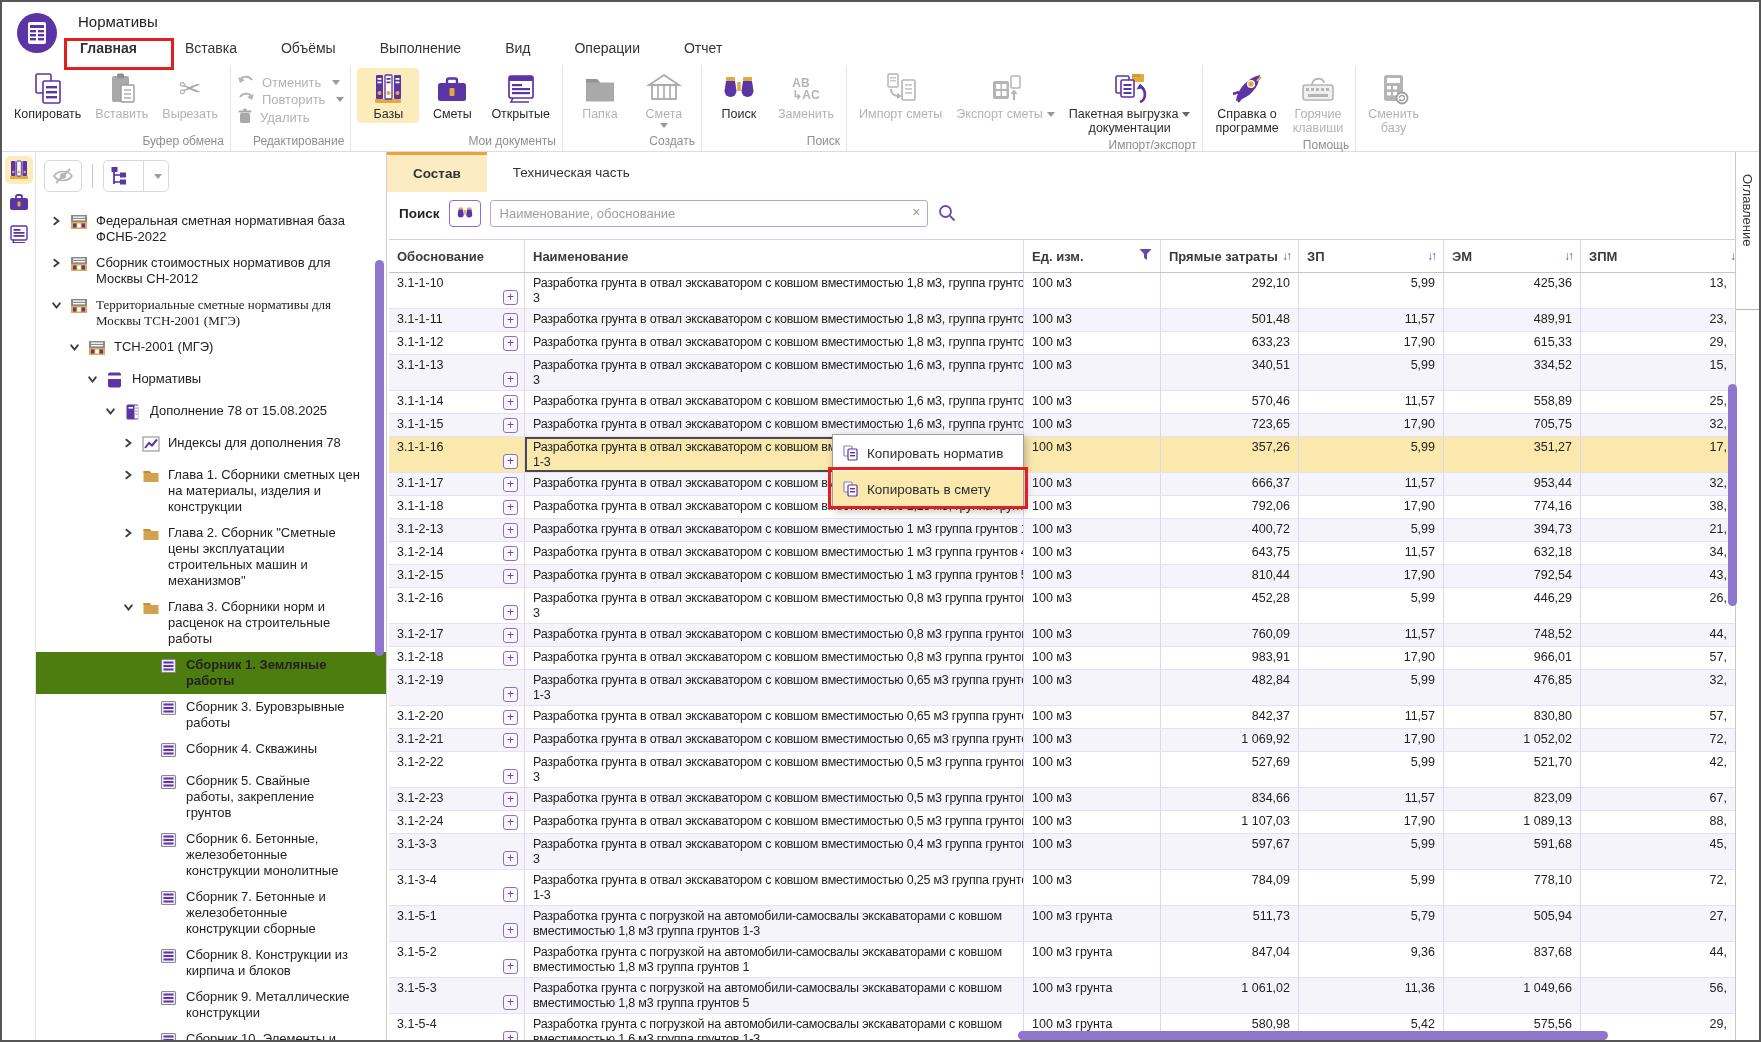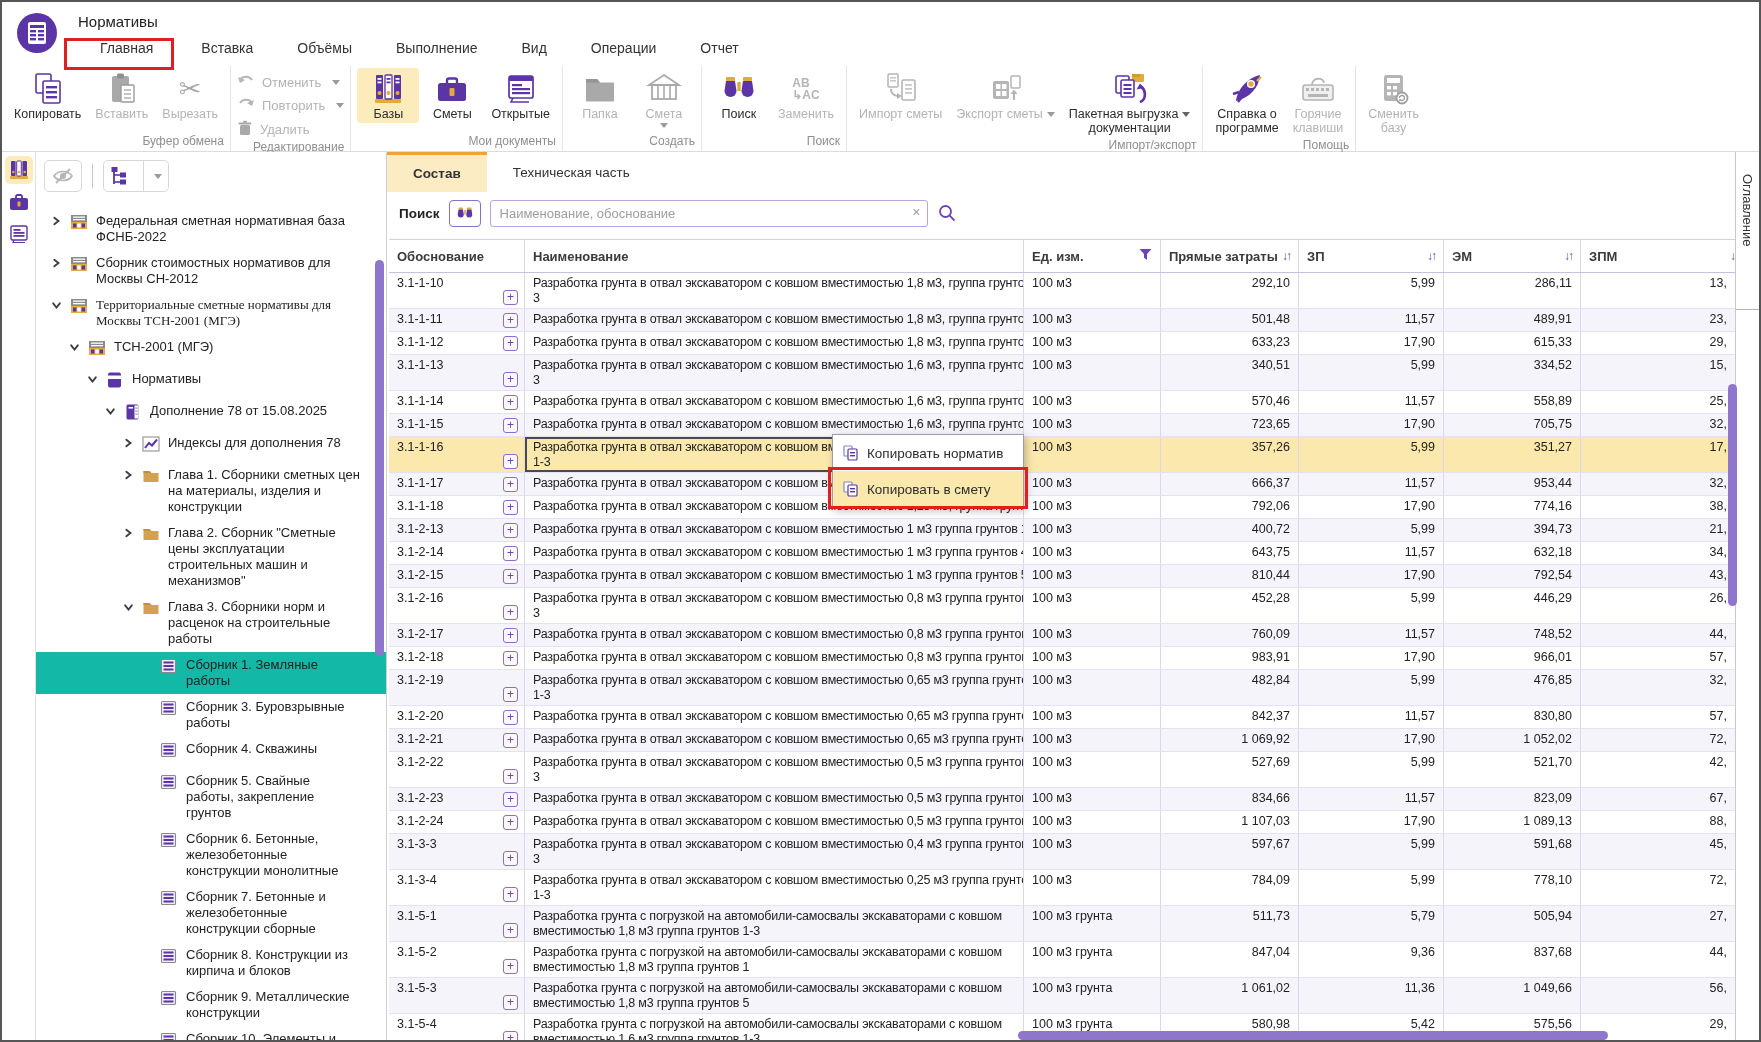--- a/index.html
+++ b/index.html
@@ -5,52 +5,52 @@
   * { margin:0; padding:0; box-sizing:border-box; }
   html,body { width:1761px; height:1042px; font-family:"Liberation Sans", sans-serif; background:#fff; }
   .window { position:relative; width:1761px; height:1042px; border:2px solid #565656; background:#fff; overflow:hidden; }
 
   
   .titlebar { position:absolute; left:0; top:0; width:100%; height:64px; background:#fff; }
   .appicon { position:absolute; left:14px; top:10px; width:42px; height:42px; }
   .apptitle { position:absolute; left:76px; top:11px; font-size:15px; color:#222; }
   .menu-tab-row { position:absolute; left:62px; bottom:0; display:flex; align-items:flex-end; }
   .menu-tab { padding:8px 22px 10px 22px; font-size:14px; color:#333; cursor:default; }
-  .menu-tab.active { font-weight:400; padding-left:36px; padding-right:26px; }
+  .menu-tab.active { font-weight:700; padding-left:16px; padding-right:26px; }
 
   
   .ribbon { position:absolute; left:0; top:64px; width:100%; height:86px; background:#fff; border-bottom:1px solid #dcdcdc; display:flex; align-items:stretch; }
   .rgroup { display:flex; flex-direction:column; justify-content:space-between; padding:2px 6px 1px 6px; border-right:1px solid #e4e2ec; }
   .rgroup:last-child { border-right:none; }
   .rbuttons { display:flex; align-items:flex-start; gap:2px; }
   .rlabel { text-align:right; font-size:12px; color:#8f8f8f; padding:1px 0 2px; white-space:nowrap; }
   .bigbtn { display:flex; flex-direction:column; align-items:center; min-width:62px; padding:3px 6px 2px; border-radius:4px; }
   .bigbtn .ic { height:36px; display:flex; align-items:center; justify-content:center; }
   .bigbtn .lbl { font-size:12.5px; color:#2b2b2b; line-height:14px; text-align:center; white-space:nowrap; }
   .bigbtn.dis .lbl { color:#b3b3b3; }
   .bigbtn.sel { background:#fcecbc; }
   .caret { width:0; height:0; border-left:4px solid transparent; border-right:4px solid transparent; border-top:5px solid #9a9a9a; display:inline-block; vertical-align:middle; margin-left:4px; }
-  .smallstack { display:flex; flex-direction:column; gap:6px; padding-top:6px; min-width:104px; }
+  .smallstack { display:flex; flex-direction:column; padding-top:6px; min-width:104px; }
   .smallbtn { display:flex; align-items:center; gap:7px; font-size:13px; color:#b3b3b3; }
   .lblrow { display:flex; align-items:center; }
 
   
   .leftstrip { position:absolute; left:0; top:150px; bottom:0; width:34px; border-right:1px solid #e2e2e2; background:#fff; }
   .stripbtn { width:28px; height:28px; margin:4px auto 4px; display:flex; align-items:center; justify-content:center; border-radius:5px; }
   .stripbtn.sel { background:#fcecbc; }
 
   .treepanel { position:absolute; left:34px; top:150px; bottom:0; width:351px; border-right:1px solid #cfcfcf; background:#fff; overflow:hidden; }
   .treetoolbar { display:flex; align-items:center; gap:10px; padding:8px 0 10px 8px; }
   .toolbtn { width:38px; height:32px; border:1px solid #d8d8d8; border-radius:5px; display:flex; align-items:center; justify-content:center; background:#fff; }
   .tbsep { width:1px; height:24px; background:#cbbfe4; }
   .toolbtn.combo { width:66px; justify-content:space-between; padding:0 6px; }
   .combo .dd { border-left:1px solid #d8d8d8; height:100%; display:flex; align-items:center; padding-left:6px; }
   .tree { padding:6px 0 0 0; }
   .tree-row { display:flex; align-items:flex-start; padding:5px 4px 5px 0; }
-  .tree-row.sel { background:#14b8a6; }
+  .tree-row.sel { background:#4d7c0f;font-weight:bold; }
   .tr-chev { width:16px; min-width:16px; display:flex; justify-content:center; padding-top:3px; }
   .tr-ico { width:18px; min-width:18px; margin:0 8px 0 6px; padding-top:0px; }
   .tr-lbl { font-size:13px; color:#222; line-height:16px; }
   .tree-scroll { position:absolute; right:2px; top:108px; width:9px; height:396px; background:#8d76cb; border-radius:5px; }
 
   
   .main { position:absolute; left:385px; top:150px; right:24px; bottom:0; background:#fff; overflow:hidden; }
   .doctabs { display:flex; height:40px; align-items:stretch; }
   .doctab { display:flex; align-items:center; padding:0 26px; font-size:13.5px; color:#333; }
   .doctab.active { background:#fcecc3; border-top:3px solid #f0a23a; font-weight:700; }
@@ -824,21 +824,21 @@
       <div id="tbody">
           <div class="trow grid7 double">
             <div class="tcell ccode"><span>3.1-1-10</span><span class="plusbox">+</span></div>
             <div class="tcell">
               <div class="nline">Разработка грунта в отвал экскаватором с ковшом вместимостью 1,8 м3, группа грунтов 1-</div>
               <div class="nline">3</div>
             </div>
             <div class="tcell">100 м3</div>
             <div class="tcell num">292,10</div>
             <div class="tcell num">5,99</div>
-            <div class="tcell num">286,11</div>
+            <div class="tcell num">425,36</div>
             <div class="tcell num">13,</div>
           </div>
           <div class="trow grid7 single alt">
             <div class="tcell ccode"><span>3.1-1-11</span><span class="plusbox">+</span></div>
             <div class="tcell">
               <div class="nline">Разработка грунта в отвал экскаватором с ковшом вместимостью 1,8 м3, группа грунтов 4</div>
             </div>
             <div class="tcell">100 м3</div>
             <div class="tcell num">501,48</div>
             <div class="tcell num">11,57</div>

